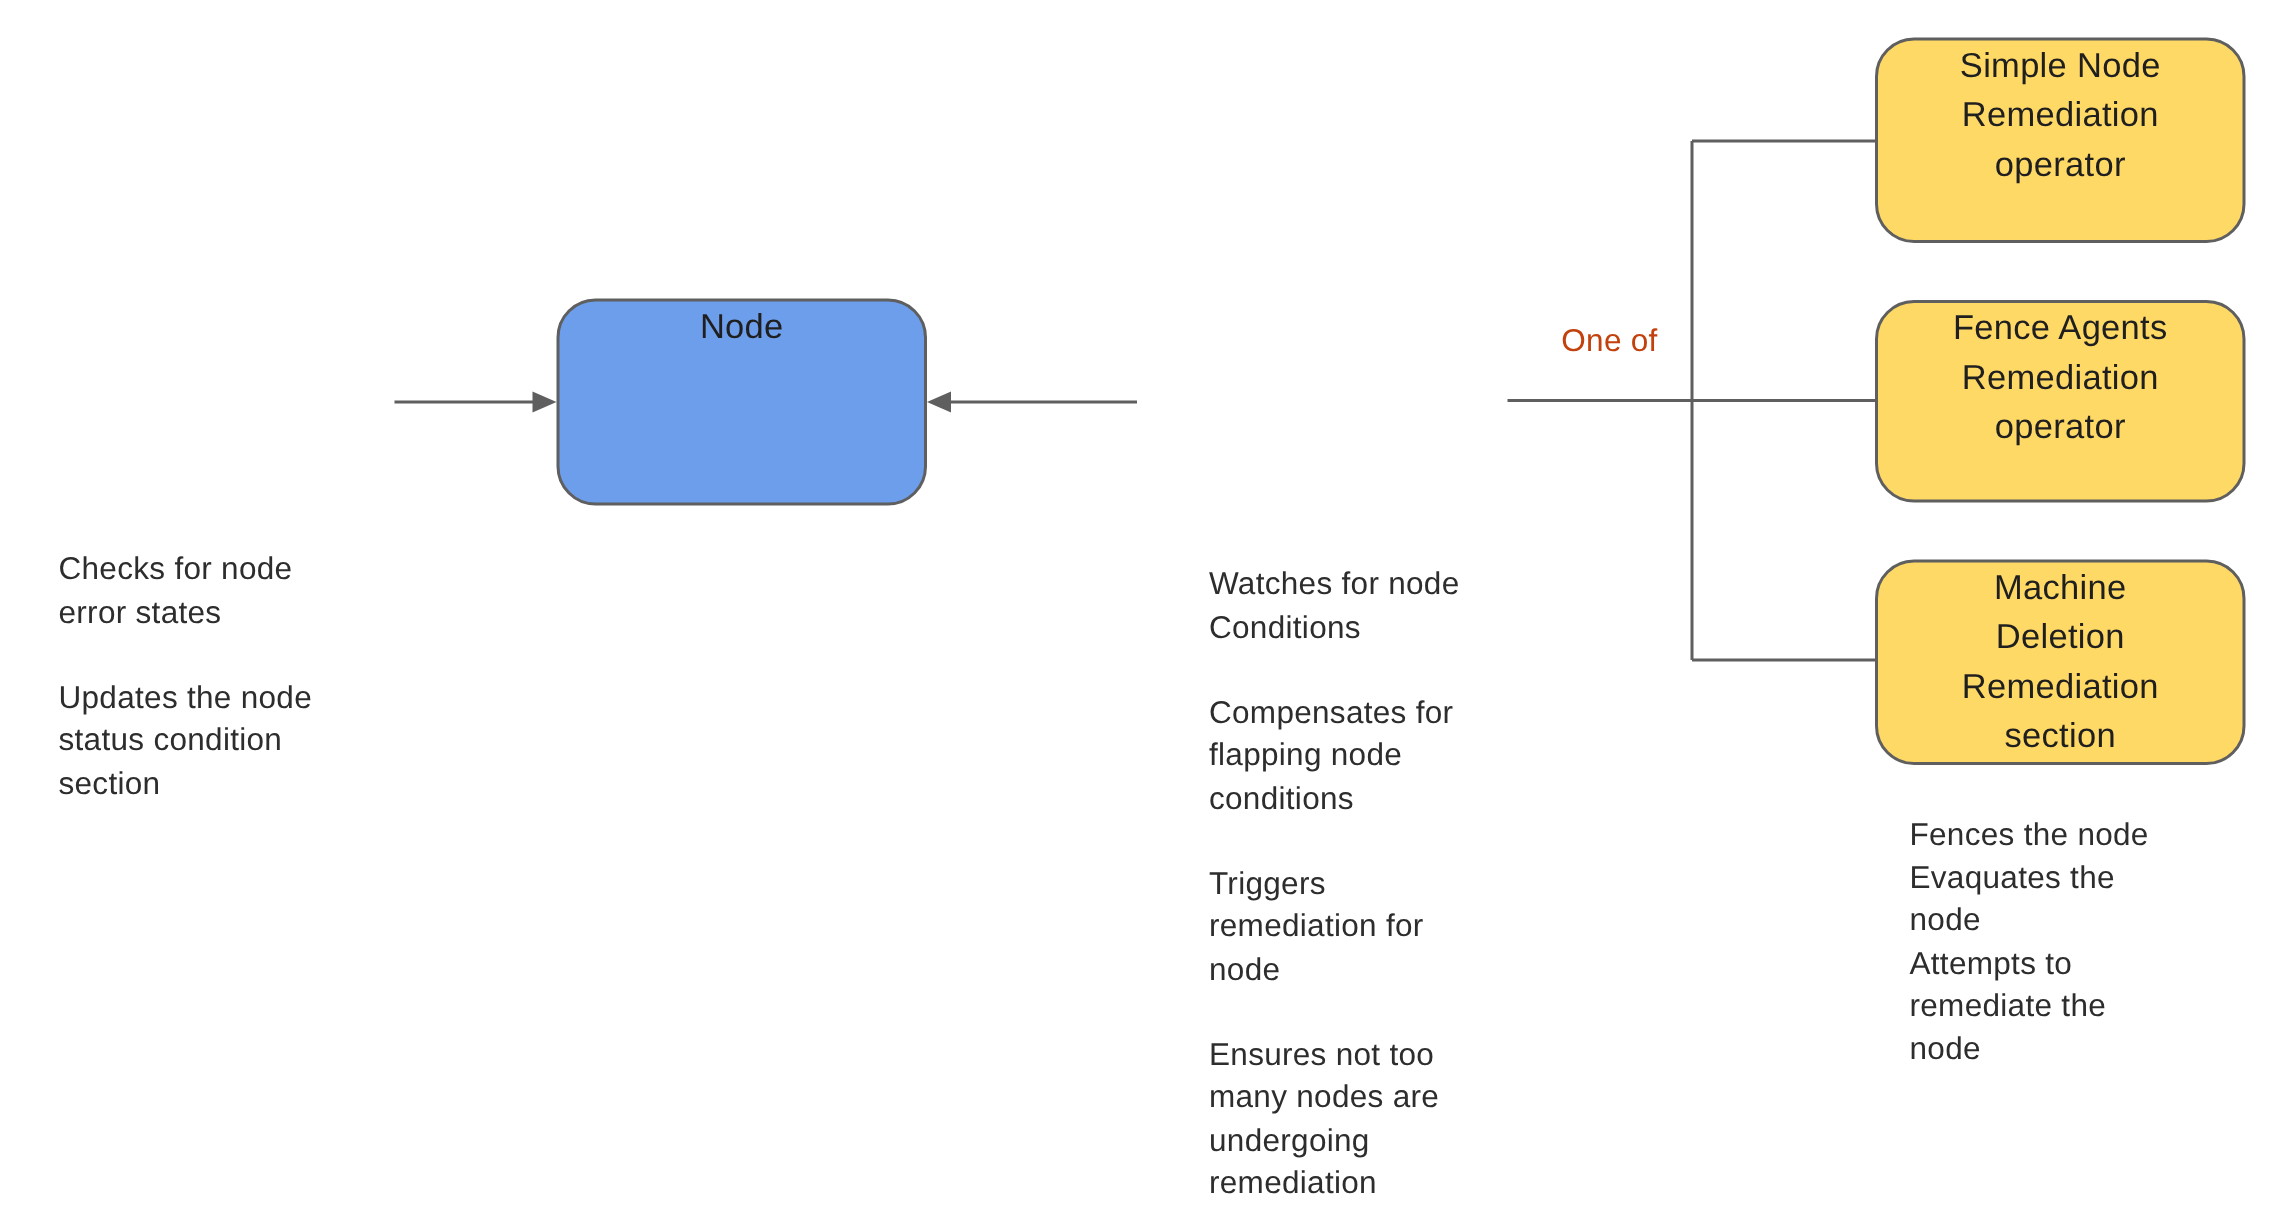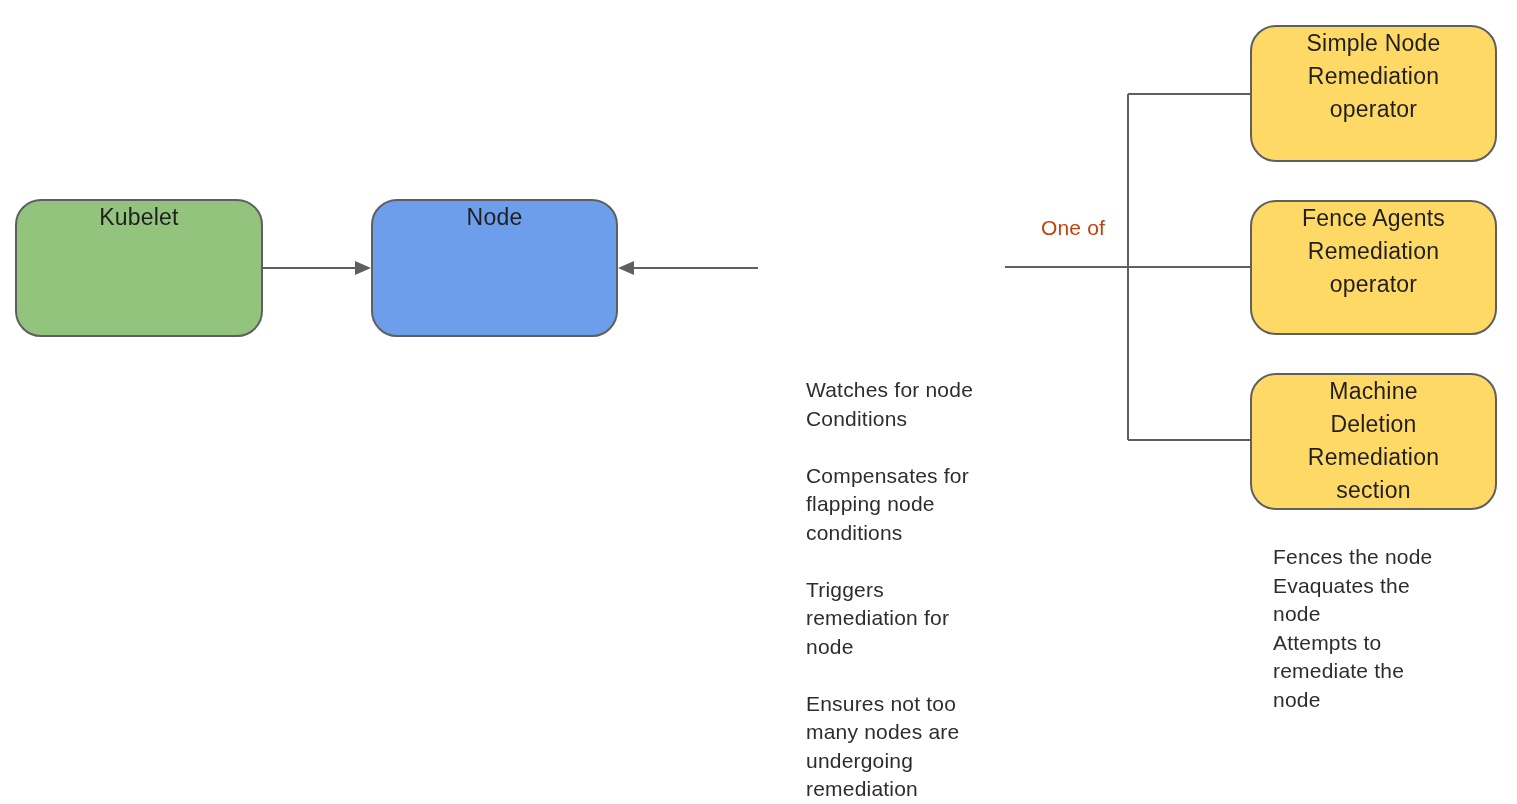--- a/index.html
+++ b/index.html
@@ -87,23 +87,20 @@
     </g>
 
     <g>
       <line x1="1005" y1="267" x2="1250" y2="267" stroke="#5f5f5f" stroke-width="2"></line>
       <line x1="1128" y1="94" x2="1128" y2="440" stroke="#5f5f5f" stroke-width="2"></line>
       <line x1="1128" y1="94" x2="1250" y2="94" stroke="#5f5f5f" stroke-width="2"></line>
       <line x1="1128" y1="440" x2="1250" y2="440" stroke="#5f5f5f" stroke-width="2"></line>
     </g>
   </svg>
 
-  <div class="shape box-kubelet">
-    <span class="shape-label">Kubelet</span>
-  </div>
 
   <div class="shape box-node">
     <span class="shape-label">Node</span>
   </div>
 
 
   <div class="shape box-snr">
     <span class="shape-label">Simple Node
 Remediation
 operator</span>
@@ -117,20 +114,26 @@
 
   <div class="shape box-mdr">
     <span class="shape-label">Machine
 Deletion
 Remediation
 section</span>
   </div>
 
   <div class="edge-label">One of</div>
 
+  <div class="note note-kubelet">Checks for node
+error states
+
+Updates the node
+status condition
+section</div>
 
   <div class="note note-nhc">Watches for node
 Conditions
 
 Compensates for
 flapping node
 conditions
 
 Triggers
 remediation for

